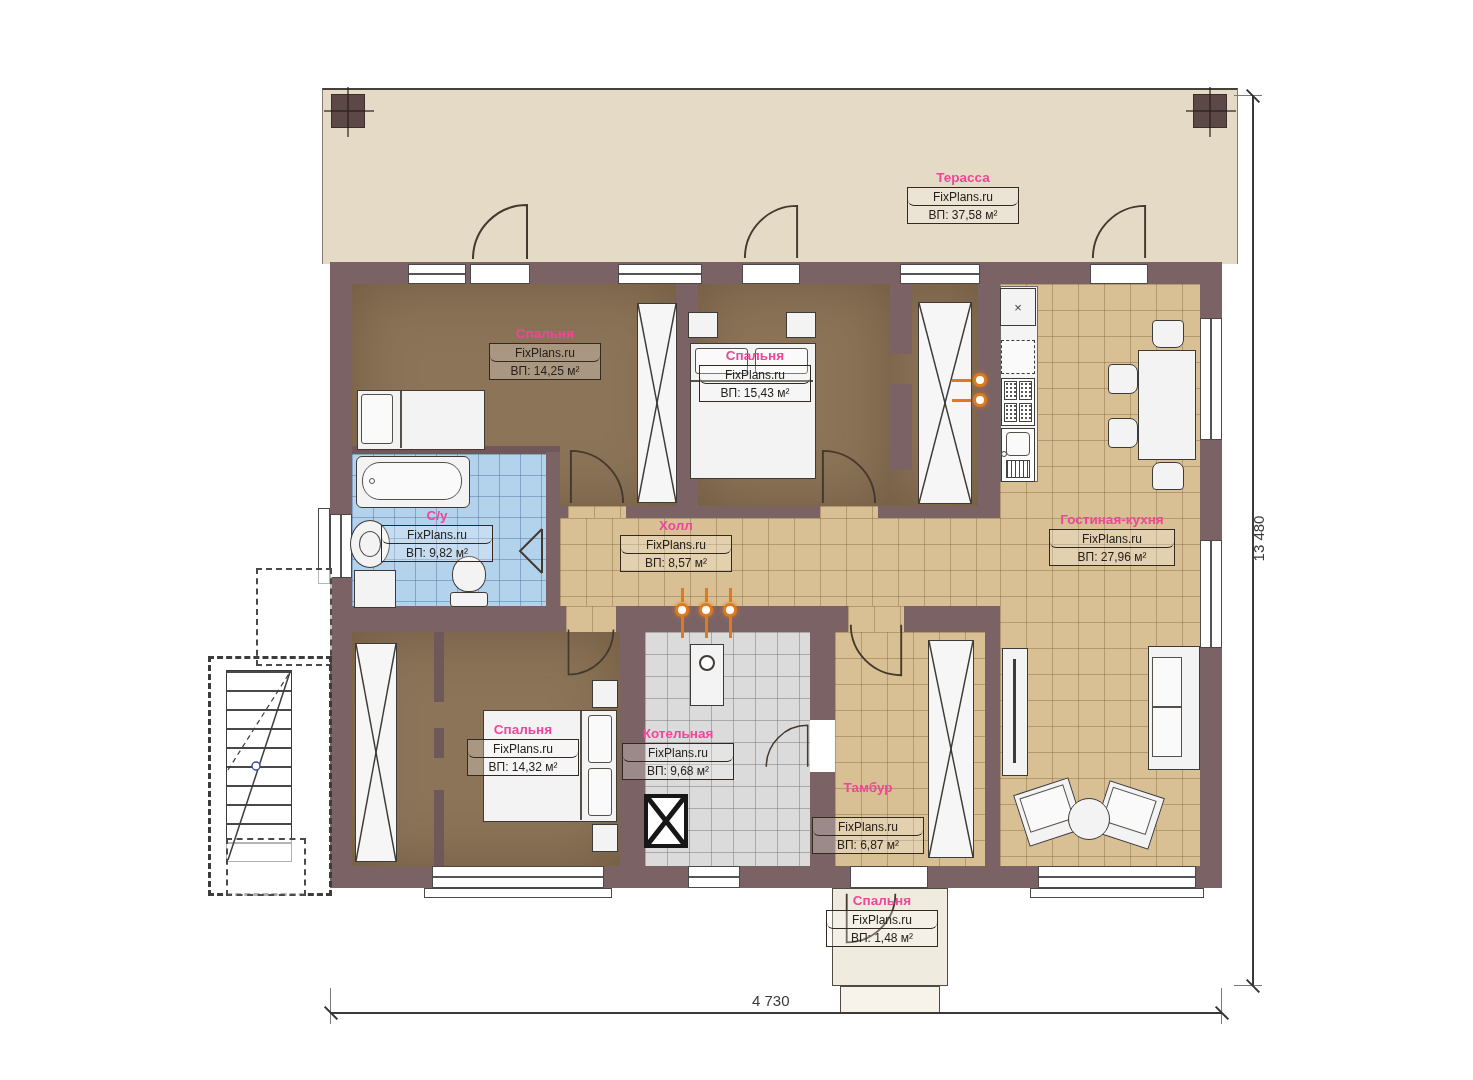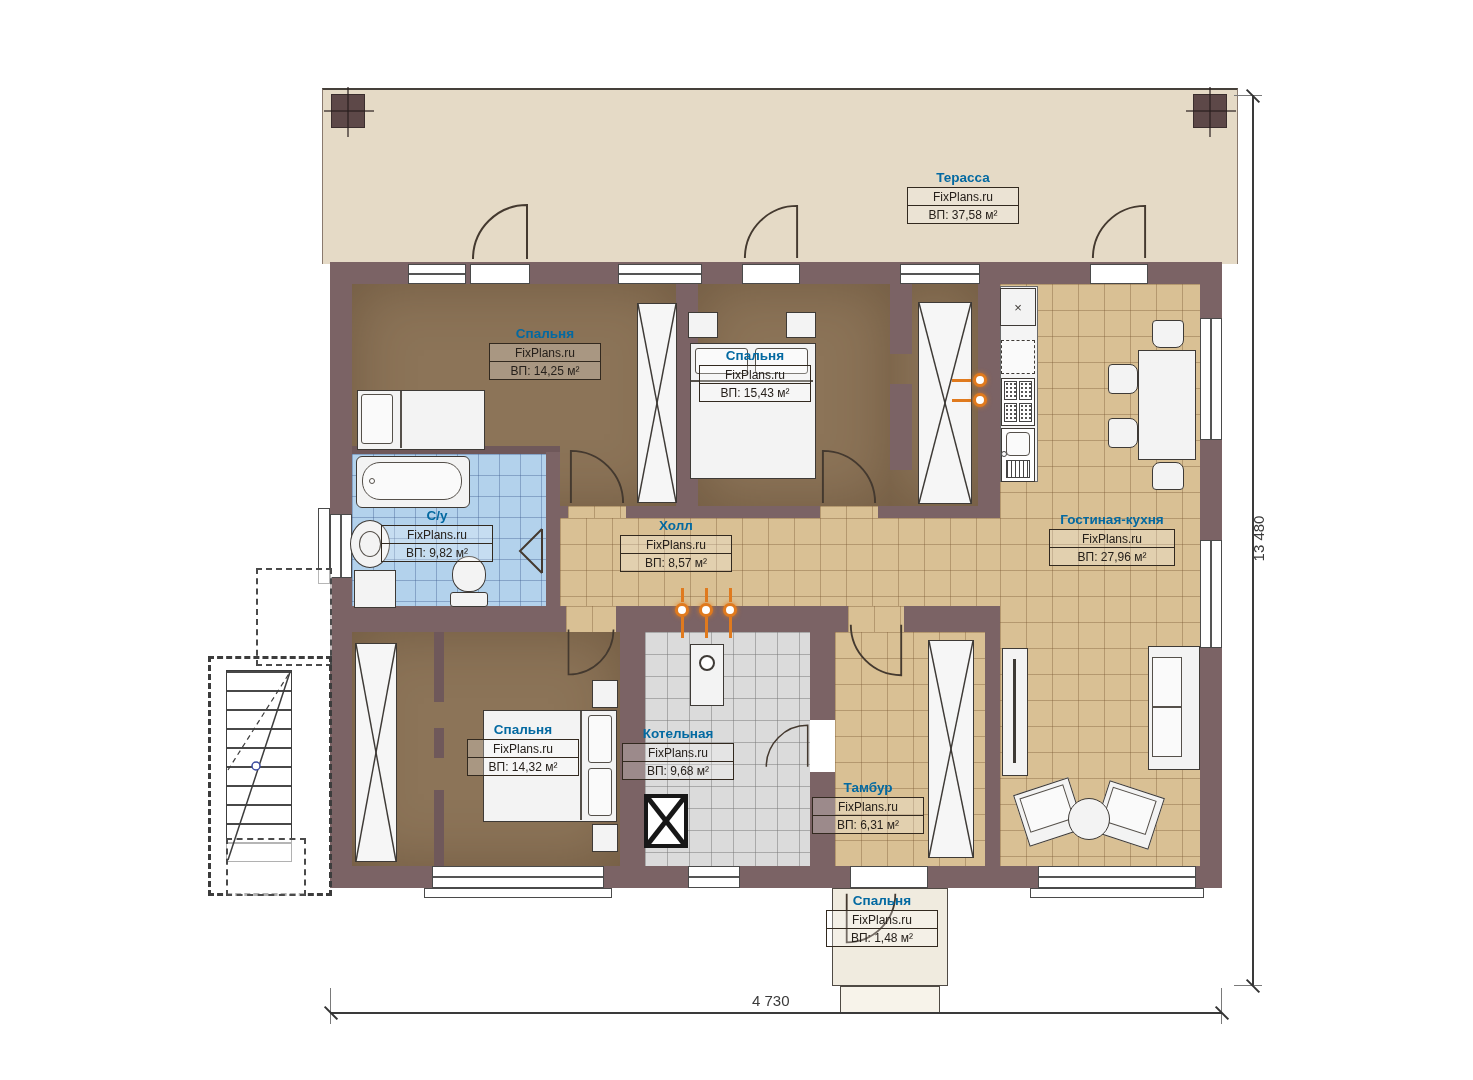--- a/index.html
+++ b/index.html
@@ -38,24 +38,24 @@
   .round { border-radius:50%; }
 
   
   .win-h, .win-v, .opening, .sill { background:#ffffff; border:1px solid #4a4a4a; }
   .win-h { background-image:linear-gradient(180deg, transparent calc(50% - 1px), #555 calc(50% - 1px), #555 calc(50% + 1px), transparent calc(50% + 1px)); }
   .win-v { background-image:linear-gradient(90deg, transparent calc(50% - 1px), #555 calc(50% - 1px), #555 calc(50% + 1px), transparent calc(50% + 1px)); }
 
   
   .room-label { position:absolute; width:110px; display:flex; flex-direction:column;
                 align-items:center; z-index:30; }
-  .room-name  { font-size:13.5px; font-weight:bold; color:#0369a1; margin-bottom:2px; }
+  .room-name  { font-size:13.5px; font-weight:bold; color:#ec4899; margin-bottom:2px; }
   .label-box  { border:1.7px solid #32291f; background:rgba(255,255,255,.25); width:100%; text-align:center; }
   .label-row  { font-size:12px; color:#26201b; padding:1.5px 2px; white-space:nowrap; }
-  .label-row.brand { border-bottom:1.7px solid #32291f; }
+  .label-row.brand { border-bottom:1.7px solid #32291f;border-radius:6px; }
 
   
   .dim-line-h { background:#3a3a3a; height:1.5px; }
   .dim-line-v { background:#3a3a3a; width:1.5px; }
   .dim-ext    { background:#7a7a7a; }
   .tick { width:18px; height:2px; background:#333; transform:rotate(45deg); }
   .dim-text { position:absolute; font-size:15px; color:#3a3a3a; z-index:31; }
 
   
   .dashed { border:2px dashed #4a4a4a; background:rgba(255,255,255,.6); }
@@ -368,25 +368,25 @@
     <div class="label-row">ВП: 14,32 м²</div>
       </div>
   </div>
   <div class="room-label" style="left:623px;top:726px;">
     <div class="room-name">Котельная</div>
     <div class="label-box">
         <div class="label-row brand">FixPlans.ru</div>
     <div class="label-row">ВП: 9,68 м²</div>
       </div>
   </div>
-  <div class="room-label" style="left:813px;top:780px;">
+  <div class="room-label" style="left:813px;top:780px;gap:20px;">
     <div class="room-name">Тамбур</div>
     <div class="label-box">
         <div class="label-row brand">FixPlans.ru</div>
-    <div class="label-row">ВП: 6,31 м²</div>
+    <div class="label-row">ВП: 6,87 м²</div>
       </div>
   </div>
   <div class="room-label" style="left:827px;top:893px;">
     <div class="room-name">Спальня</div>
     <div class="label-box">
         <div class="label-row brand">FixPlans.ru</div>
     <div class="label-row">ВП: 1,48 м²</div>
       </div>
   </div>
 

